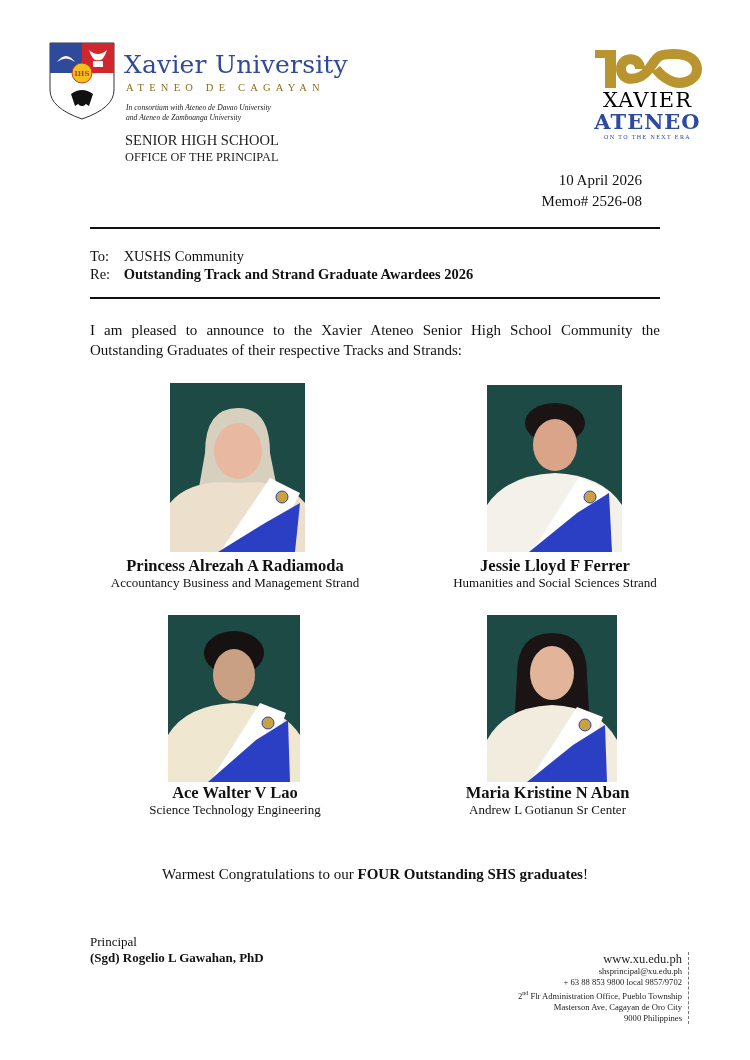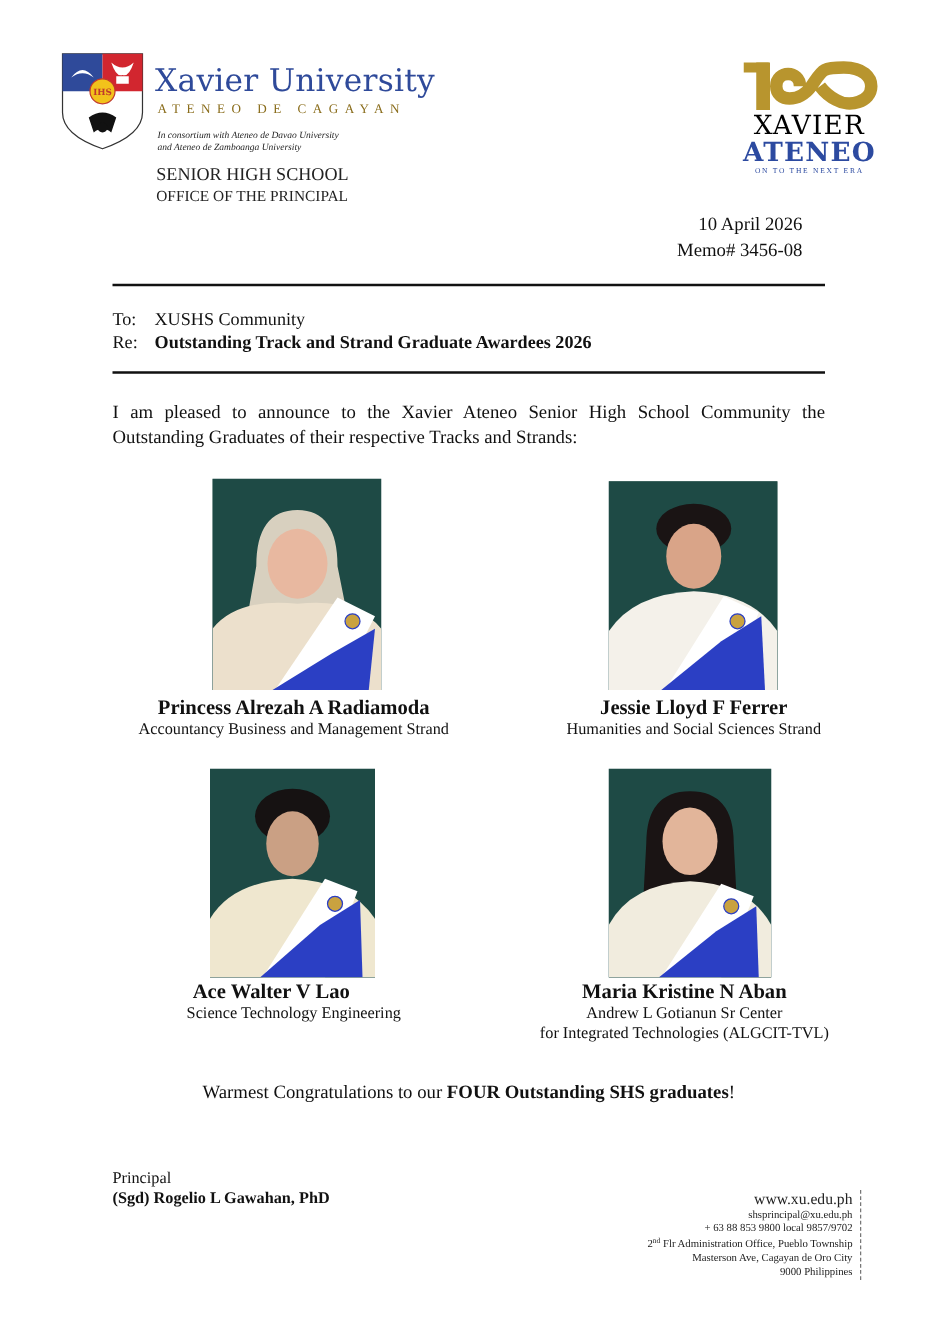--- a/index.html
+++ b/index.html
@@ -40,21 +40,21 @@
   .p2 { left:487px; top:385px; width:135px; height:167px; }
   .p3 { left:168px; top:615px; width:132px; height:167px; }
   .p4 { left:487px; top:615px; width:130px; height:167px; }
 
   .grad-name { position:absolute; font-family:"Liberation Serif", serif; font-weight:bold; font-size:16.5px; text-align:center; white-space:nowrap; }
   .grad-strand { position:absolute; font-family:"Liberation Serif", serif; font-size:13px; text-align:center; line-height:16px; white-space:nowrap; }
   .n1 { left:90px; width:290px; top:556px; }
   .s1 { left:80px; width:310px; top:575px; }
   .n2 { left:400px; width:310px; top:556px; }
   .s2 { left:400px; width:310px; top:575px; }
-  .n3 { left:72px; width:290px; top:783px; }
+  .n3 { left:90px; width:290px; top:783px; }
   .s3 { left:80px; width:310px; top:802px; }
   .n4 { left:400px; width:295px; top:783px; }
   .s4 { left:400px; width:295px; top:802px; }
 
   .congrats { position:absolute; left:90px; width:570px; top:866px; font-family:"Liberation Serif", serif; font-size:15px; text-align:center; }
   .congrats b { font-weight:bold; }
 
   .signer { position:absolute; left:90px; top:918px; font-family:"Liberation Serif", serif; font-size:13px; font-weight:bold;margin-top:32px; }
   .signer-title { position:absolute; left:90px; top:934px; font-family:"Liberation Serif", serif; font-size:13px; }
 
@@ -97,21 +97,21 @@
     <path d="M50 23 C50 8 30 8 30 23 C30 38 50 38 50 23 C50 8 70 8 70 23" fill="none" stroke="#b8952e" stroke-width="0"></path>
     <path d="M47 23 C47 10 28 10 28 23 C28 36 47 36 56 23 C65 10 64 8 82 8 C98 8 104 16 104 23 C104 36 86 40 76 34 C70 31 66 27 63 23" fill="none" stroke="#b8952e" stroke-width="10"></path>
     <path d="M47 23 C50 28 54 33 60 36" fill="none" stroke="#b8952e" stroke-width="0"></path>
   </svg>
   <div class="cx-1">XAVIER</div>
   <div class="cx-2">ATENEO</div>
   <div class="cx-3">ON TO THE NEXT ERA</div>
 </div>
 
 <div class="date">10 April 2026</div>
-<div class="memo">Memo# 3456-08</div>
+<div class="memo">Memo# 2526-08</div>
 
 <div class="rule r1"></div>
 <div class="addr-row to">
   <span class="lbl">To:</span>
   <span class="val">XUSHS Community</span>
 </div>
 <div class="addr-row re">
   <span class="lbl">Re:</span>
   <span class="val">Outstanding Track and Strand Graduate Awardees 2026</span>
 </div>
@@ -172,21 +172,20 @@
 <div class="grad-strand s2">
   <div>Humanities and Social Sciences Strand</div>
 </div>
 <div class="grad-name n3">Ace Walter V Lao</div>
 <div class="grad-strand s3">
   <div>Science Technology Engineering</div>
 </div>
 <div class="grad-name n4">Maria Kristine N Aban</div>
 <div class="grad-strand s4">
   <div>Andrew L Gotianun Sr Center</div>
-  <div>for Integrated Technologies (ALGCIT-TVL)</div>
 </div>
 
 <div class="congrats">
   <span>Warmest Congratulations to our </span><b>FOUR Outstanding SHS graduates</b><span>!</span>
 </div>
 
 <div class="signer">(Sgd) Rogelio L Gawahan, PhD</div>
 <div class="signer-title">Principal</div>
 
 <div class="footer">

